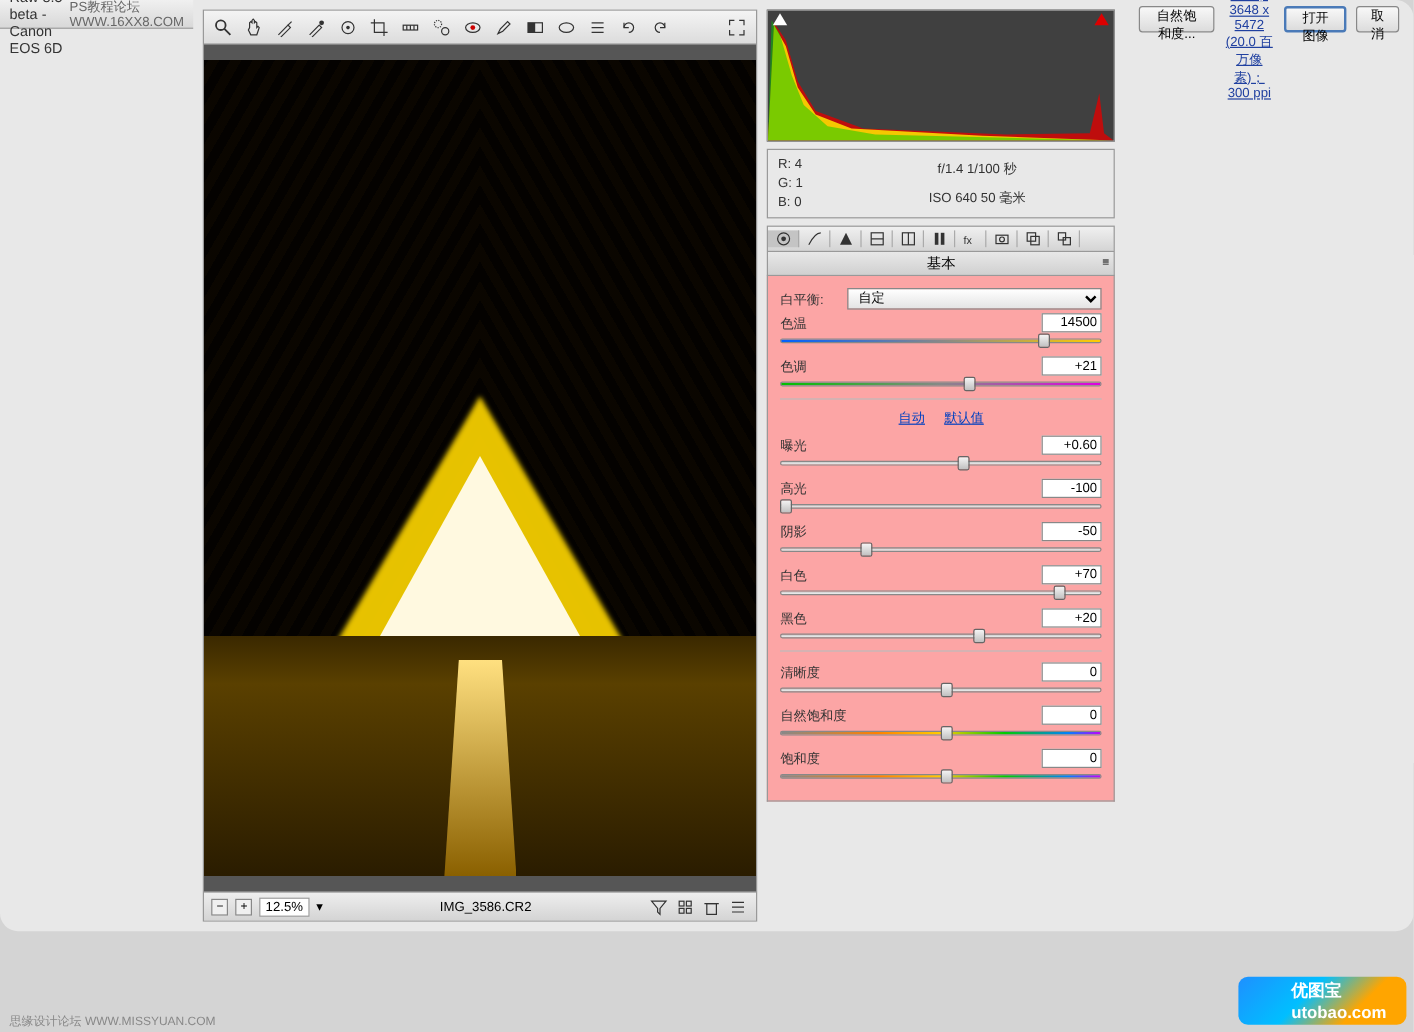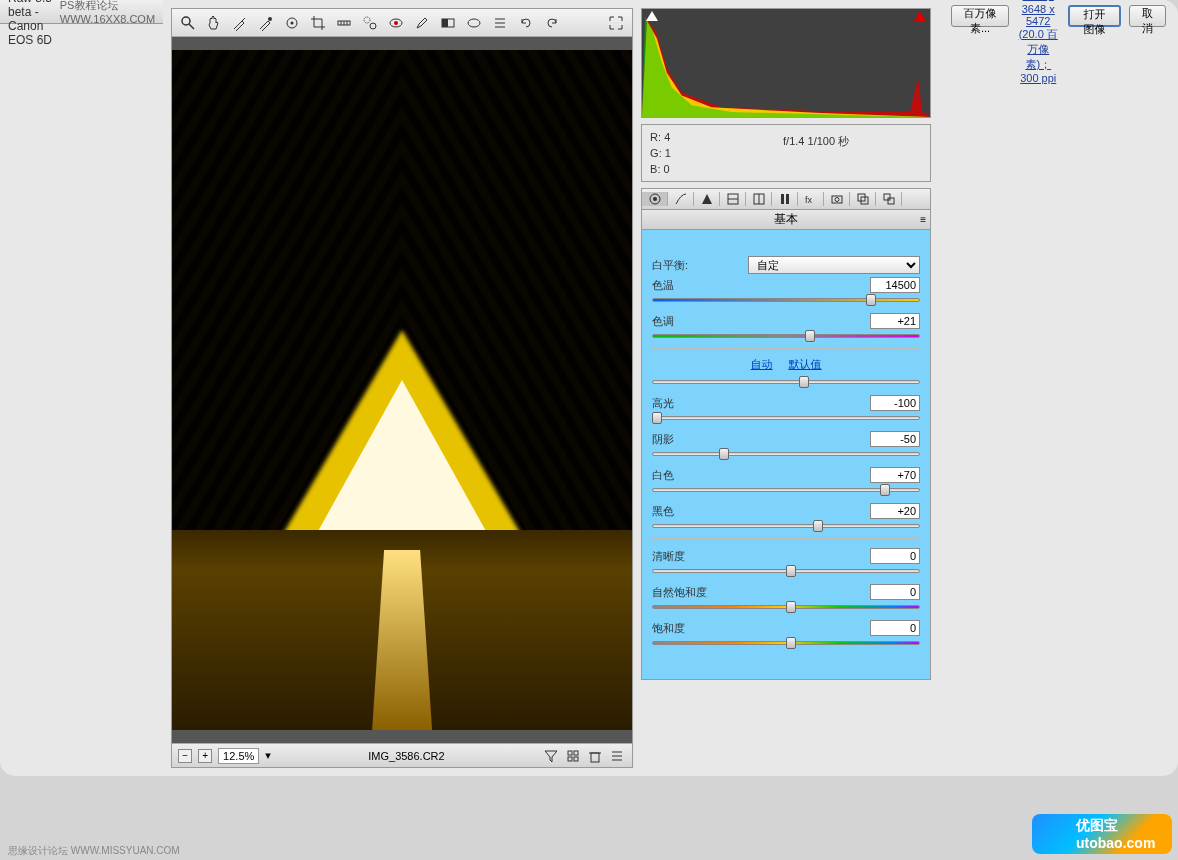--- a/index.html
+++ b/index.html
@@ -35,24 +35,24 @@
 .meta { border: 1px solid #999; background: #e8e8e8; padding: 4px 8px; display: flex; font-size: 11px; color: #333; }
 .meta-col { width: 60px; }
 .meta-col div { line-height: 16px; }
 .meta-exif { flex: 1; text-align: center; line-height: 24px; }
 .tabs { height: 22px; display: flex; border: 1px solid #999; background: linear-gradient(#f0f0f0, #d4d4d4); align-items: center; }
 .tab { width: 26px; border-right: 1px solid #aaa; display: flex; align-items: center; justify-content: center; cursor: pointer; }
 .tab.active { background: #c4c4c4; }
 .tab svg { width: 14px; height: 14px; }
 .panel-title { height: 20px; background: linear-gradient(#e8e8e8, #d0d0d0); border: 1px solid #999; border-top: none; display: flex; align-items: center; justify-content: center; font-size: 12px; position: relative; }
 .panel-menu { position: absolute; right: 4px; font-size: 10px; cursor: pointer; }
-.panel-body { flex: 1; border: 1px solid #999; border-top: none; background: #7dd3fc; padding: 24px 10px; overflow-y: auto; font-size: 11px; }
+.panel-body { flex: 1; border: 1px solid #999; border-top: none; background: #fca5a5; padding: 8px 10px; overflow-y: auto; font-size: 11px; }
 .row { display: flex; align-items: center; height: 22px; gap: 6px; }
 .row-label { width: 50px; color: #333; }
-.row-select { flex: 1; height: 18px; border: 1px solid #888; background: linear-gradient(#fff, #e4e4e4); font-size: 11px; padding: 0 4px; margin-left: 40px; }
+.row-select { flex: 1; height: 18px; border: 1px solid #888; background: linear-gradient(#fff, #e4e4e4); font-size: 11px; padding: 0 4px; }
 .slider-row { margin-bottom: 8px; }
 .slider-head { display: flex; align-items: center; height: 18px; }
 .slider-label { flex: 1; color: #333; }
 .slider-value { width: 50px; height: 16px; border: 1px solid #888; background: #fff; font-size: 11px; text-align: right; padding: 0 3px; }
 .slider-track { height: 8px; position: relative; margin-top: 2px; }
 .track-bg { height: 4px; background: linear-gradient(#ccc, #eee); border: 1px solid #888; border-radius: 2px; position: relative; top: 2px; }
 .track-temp { background: linear-gradient(to right, #0060ff, #888 50%, #ffcc00); }
 .track-tint { background: linear-gradient(to right, #00c000, #888 50%, #e000e0); }
 .track-vib { background: linear-gradient(to right, #888, #ff8000 30%, #ffcc00 50%, #00cc00 70%, #0080ff 90%, #c000ff); }
 .thumb { position: absolute; top: -2px; width: 10px; height: 12px; background: linear-gradient(#f4f4f4, #c0c0c0); border: 1px solid #666; border-radius: 2px; cursor: pointer; }
@@ -234,20 +234,21 @@
       </div>
 
       <div class="meta">
         <div class="meta-col">
           <div><span>R:</span> <span>4</span></div>
           <div><span>G:</span> <span>1</span></div>
           <div><span>B:</span> <span>0</span></div>
         </div>
         <div class="meta-exif">
           <div>f/1.4   1/100 秒</div>
+          <div>ISO 640   50 毫米</div>
         </div>
       </div>
 
       <div>
         <div class="tabs">
           <div class="tab active">
               <svg viewBox="0 0 14 14">
                 <circle cx="7" cy="7" r="5" fill="none" stroke="#333"></circle>
                 <circle cx="7" cy="7" r="2" fill="#333"></circle>
               </svg>
@@ -334,20 +335,24 @@
             <div class="slider-track">
                 <div class="track-bg track-tint"></div>
                 <div class="thumb" style="left:57%"></div>
               </div>
           </div>
 
           <div class="divider"></div>
           <div class="links"><a>自动</a><a>默认值</a></div>
 
           <div class="slider-row">
+              <div class="slider-head">
+                <span class="slider-label">曝光</span>
+                <input class="slider-value" value="+0.60" style="">
+              </div>
               <div class="slider-track">
                 <div class="track-bg"></div>
                 <div class="thumb" style="left:55%"></div>
               </div>
             </div>
 
 
           <div class="slider-row">
               <div class="slider-head">
                 <span class="slider-label">高光</span>
@@ -426,21 +431,21 @@
                 <div class="thumb" style="left:50%"></div>
               </div>
             </div>
 
         </div>
       </div>
     </div>
   </div>
 
   <div class="footer">
-    <button class="btn">百万像素...</button>
+    <button class="btn">自然饱和度...</button>
     <span class="footer-info">Adobe RGB (1998)；8 位； 3648 x 5472 (20.0 百万像素)；300 ppi</span>
     <button class="btn primary">打开图像</button>
     <button class="btn">取消</button>
   </div>
 </div>
 
 <div class="bottom-text">思缘设计论坛  WWW.MISSYUAN.COM</div>
 <div class="watermark">优图宝 utobao.com</div>
 
 </body></html>

